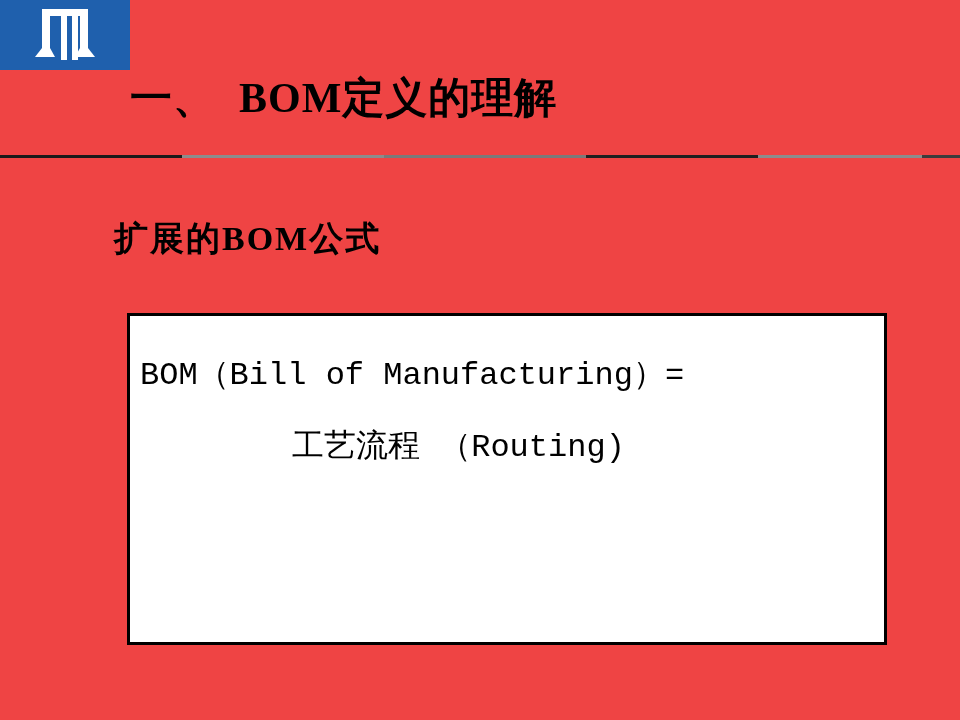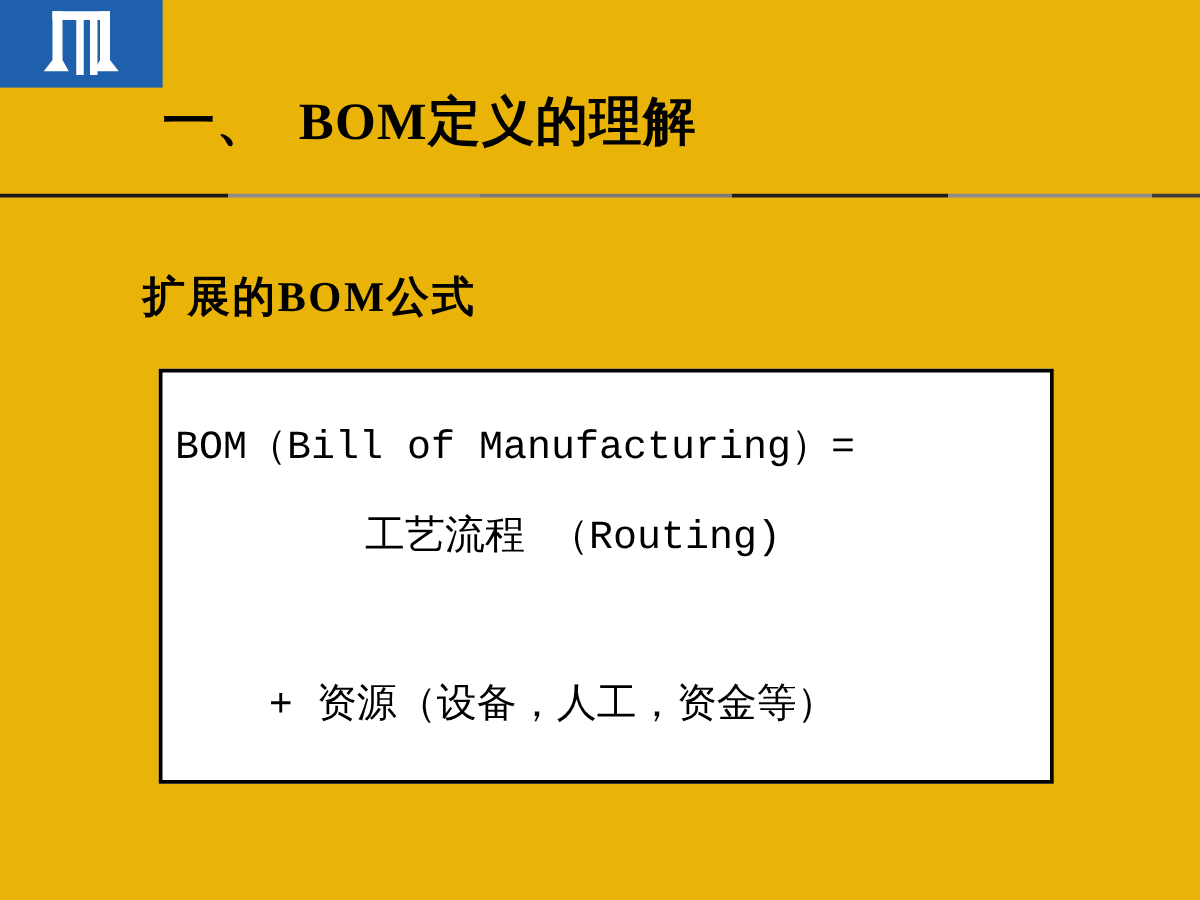--- a/index.html
+++ b/index.html
@@ -4,21 +4,21 @@
 <style>
   html, body {
     margin: 0;
     padding: 0;
     background: #ffffff;
   }
   .slide {
     position: relative;
     width: 960px;
     height: 720px;
-    background: #eab308;
+    background: #ef4444;
     overflow: hidden;
     font-family: "Liberation Serif", "DejaVu Serif", serif;
   }
   .logo {
     position: absolute;
     left: 0;
     top: 0;
     width: 130px;
     height: 70px;
     background: #1f60ad;
@@ -62,25 +62,26 @@
     line-height: 40px;
     font-size: 34px;
     font-weight: 700;
     color: #000000;
     letter-spacing: 2px;
     white-space: pre;
   }
   .formula-box {
     position: absolute;
     left: 127px;
-    top: 295px;
+    top: 313px;
     width: 710px;
     height: 326px;
     border: 3px solid #000000;
     background: #ffffff;
+    padding-left: 44px;
   }
   .formula-line {
     position: absolute;
     height: 44px;
     line-height: 44px;
     font-size: 32px;
     color: #000000;
     font-family: "Liberation Mono", "DejaVu Sans Mono", monospace;
     white-space: pre;
   }
@@ -114,16 +115,15 @@
 
   <div class="page-title">一、  BOM定义的理解</div>
 
   <div class="title-underline"></div>
 
   <div class="subtitle">扩展的BOM公式</div>
 
   <div class="formula-box">
     <div class="formula-line l1">BOM（Bill of Manufacturing）=</div>
     <div class="formula-line l2">工艺流程 （Routing)</div>
-    <div class="formula-line l4">+ 资源（设备，人工，资金等）</div>
   </div>
 
 </div>
 
 </body></html>

